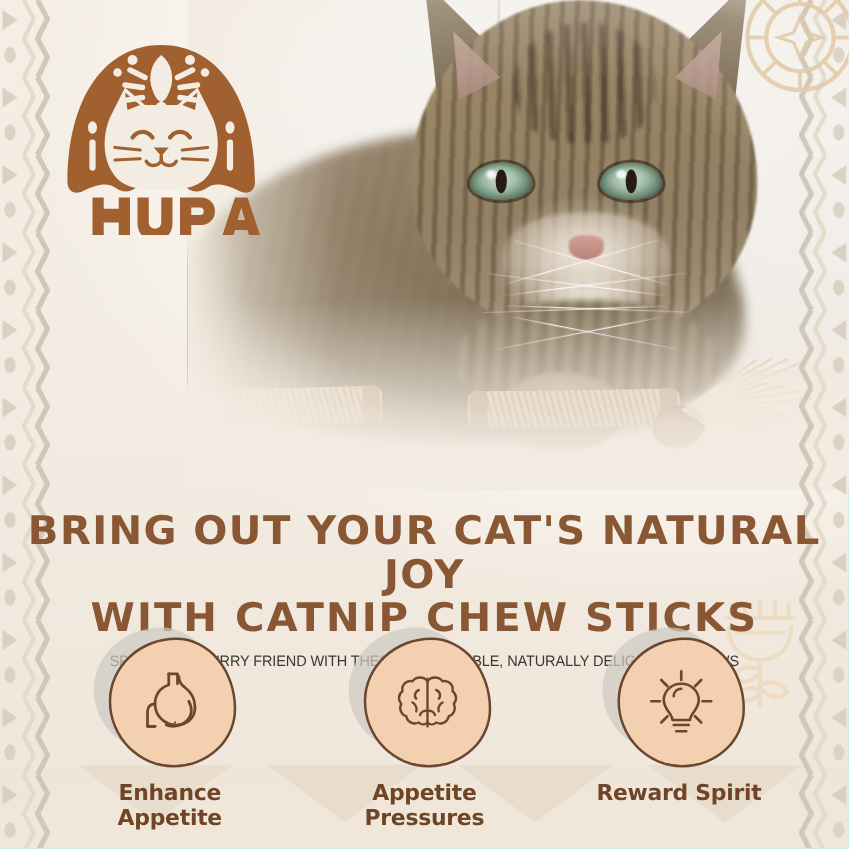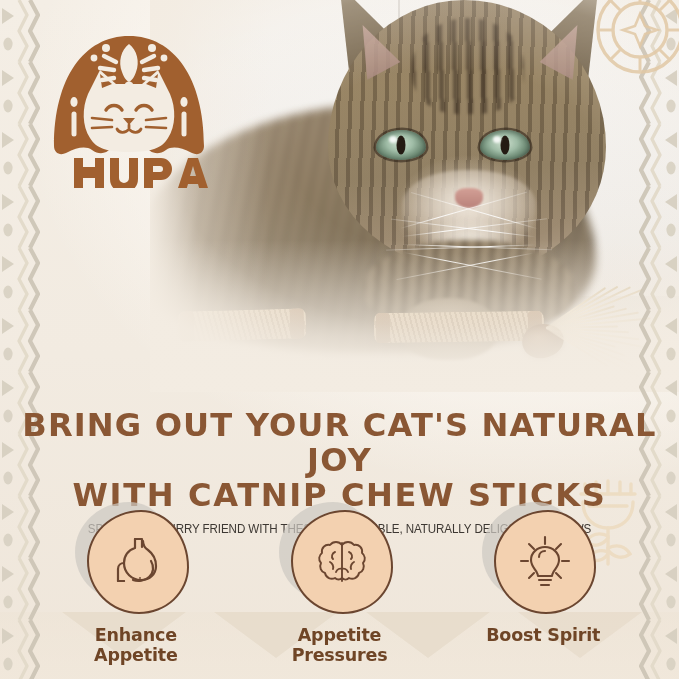--- a/index.html
+++ b/index.html
@@ -591,18 +591,18 @@
             <g fill="none" stroke="#6b4630" stroke-width="2.1" stroke-linecap="round" stroke-linejoin="round">
               <path d="M27 2 v7 M11 9 l5 5 M43 9 l-5 5 M3 26 h7 M44 26 h7 M11 43 l5 -5 M43 43 l-5 -5"></path>
               <path d="M27 12 c-8 0 -14 6 -14 13 0 5 3 8 5 11 1 2 2 3 2 5 h14
                        c0 -2 1 -3 2 -5 2 -3 5 -6 5 -11 0 -7 -6 -13 -14 -13 Z"></path>
               <path d="M21 45 h12 M23 50 h8"></path>
               <path d="M21 22 c0 -4 3 -6 6 -6"></path>
             </g>
           </svg>
         </div>
       </div>
-      <div class="feature-label">Boost Spirit</div>
+      <div class="feature-label">Reward Spirit</div>
     </div>
 
   </div>
 
 </div>
 
 </body></html>

